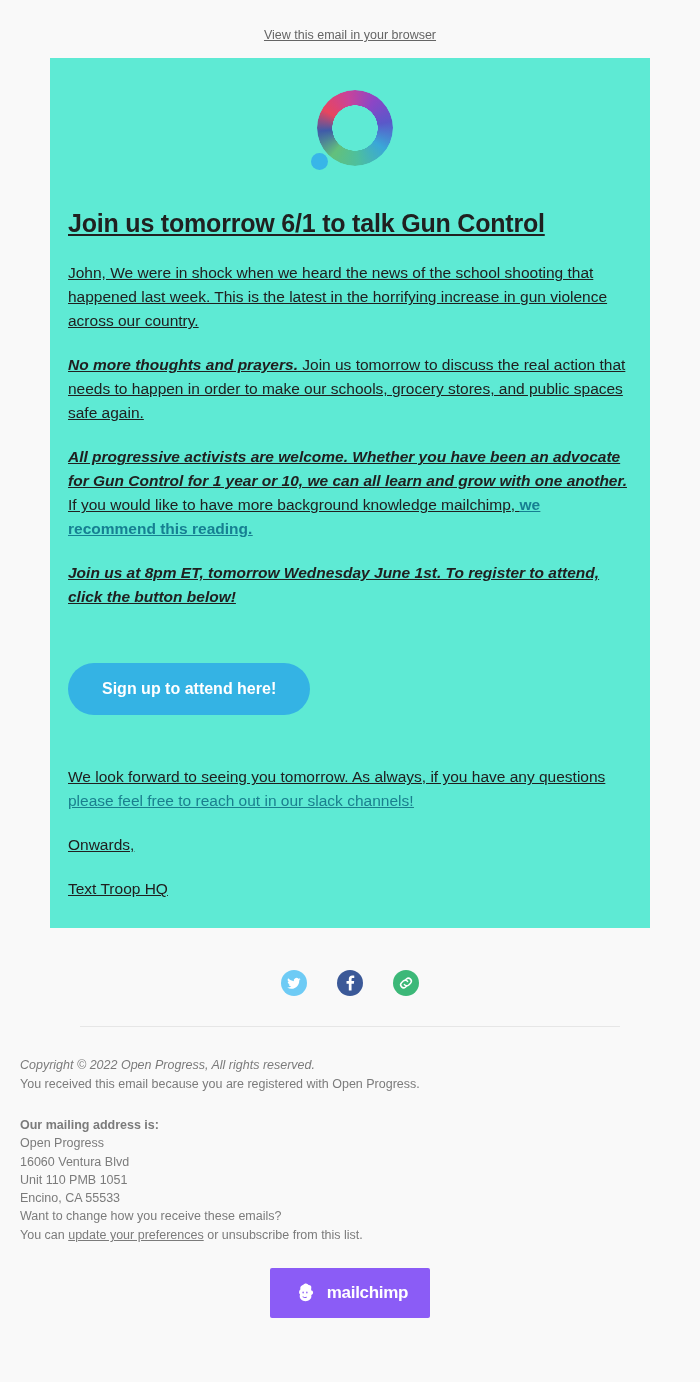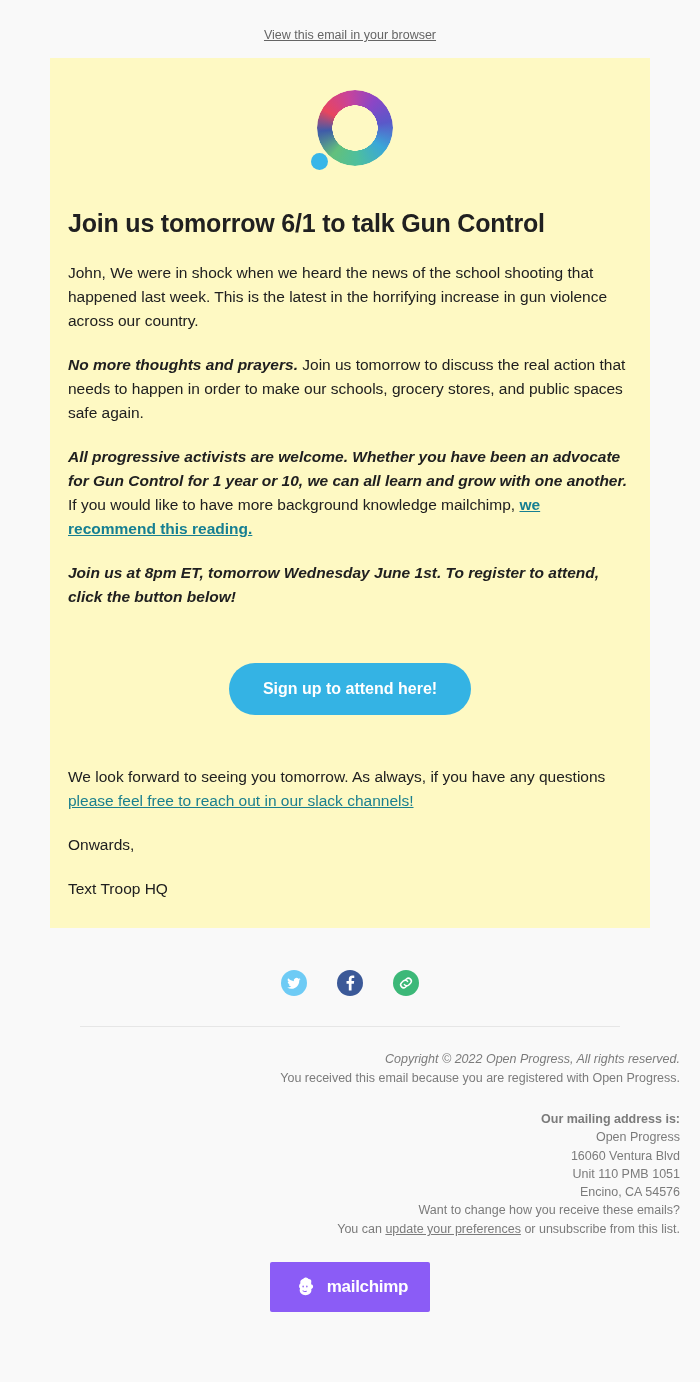--- a/index.html
+++ b/index.html
@@ -22,22 +22,23 @@
     color: #656565;
   }
   .preheader a {
     color: #656565;
     text-decoration: underline;
   }
 
   .card {
     width: 600px;
     margin: 0 auto;
-    background: #fef9c3;
+    background: #5eead4;
     box-sizing: border-box;
+    text-decoration: underline;
   }
 
   .logo-wrap {
     text-align: center;
     padding: 32px 0 18px 0;
   }
   .logo {
     position: relative;
     display: inline-block;
     width: 86px;
@@ -107,21 +108,21 @@
     text-decoration: underline;
     font-weight: bold;
   }
   a.plain-link {
     color: #1a7f8e;
     text-decoration: underline;
     font-weight: normal;
   }
 
   .cta-wrap {
-    text-align: center;
+    text-align: left;
     padding: 32px 0 34px 0;
   }
   .cta-button {
     display: inline-block;
     background: #34b3e4;
     color: #ffffff;
     font-size: 16px;
     font-weight: bold;
     padding: 17px 34px;
     border-radius: 28px;
@@ -154,22 +155,22 @@
   .si-link { background: #3cb878; }
 
   .footer-rule {
     width: 540px;
     height: 1px;
     background: #e6e6e6;
     margin: 0 auto;
   }
 
   .footer {
-    text-align: right;
-    padding: 23px 20px 0 20px;
+    text-align: left;
+    padding: 29px 20px 0 20px;
     color: #7b7b7b;
     font-size: 12.5px;
     line-height: 1.55;
   }
   .footer .copyright { font-style: italic; }
   .footer a {
     color: #7b7b7b;
     text-decoration: underline;
   }
   .footer-block { margin-bottom: 0; }
@@ -275,21 +276,21 @@
   <div class="footer-block">
     <div class="copyright">Copyright © 2022 Open Progress, All rights reserved.</div>
     <div>You received this email because you are registered with Open Progress.</div>
   </div>
 
   <div class="mailing-block">
     <div class="mail-title">Our mailing address is:</div>
     <div>Open Progress</div>
     <div>16060 Ventura Blvd</div>
     <div>Unit 110 PMB 1051</div>
-    <div>Encino, CA 54576</div>
+    <div>Encino, CA 55533</div>
   </div>
 
 
   <div class="prefs-wrap">
     <div>Want to change how you receive these emails?</div>
     <div><span>You can </span><a href="#">update your preferences</a><span style="text-decoration:none"> or unsubscribe from this list.</span></div>
   </div>
 </div>
 
 <div class="mailchimp-wrap">

